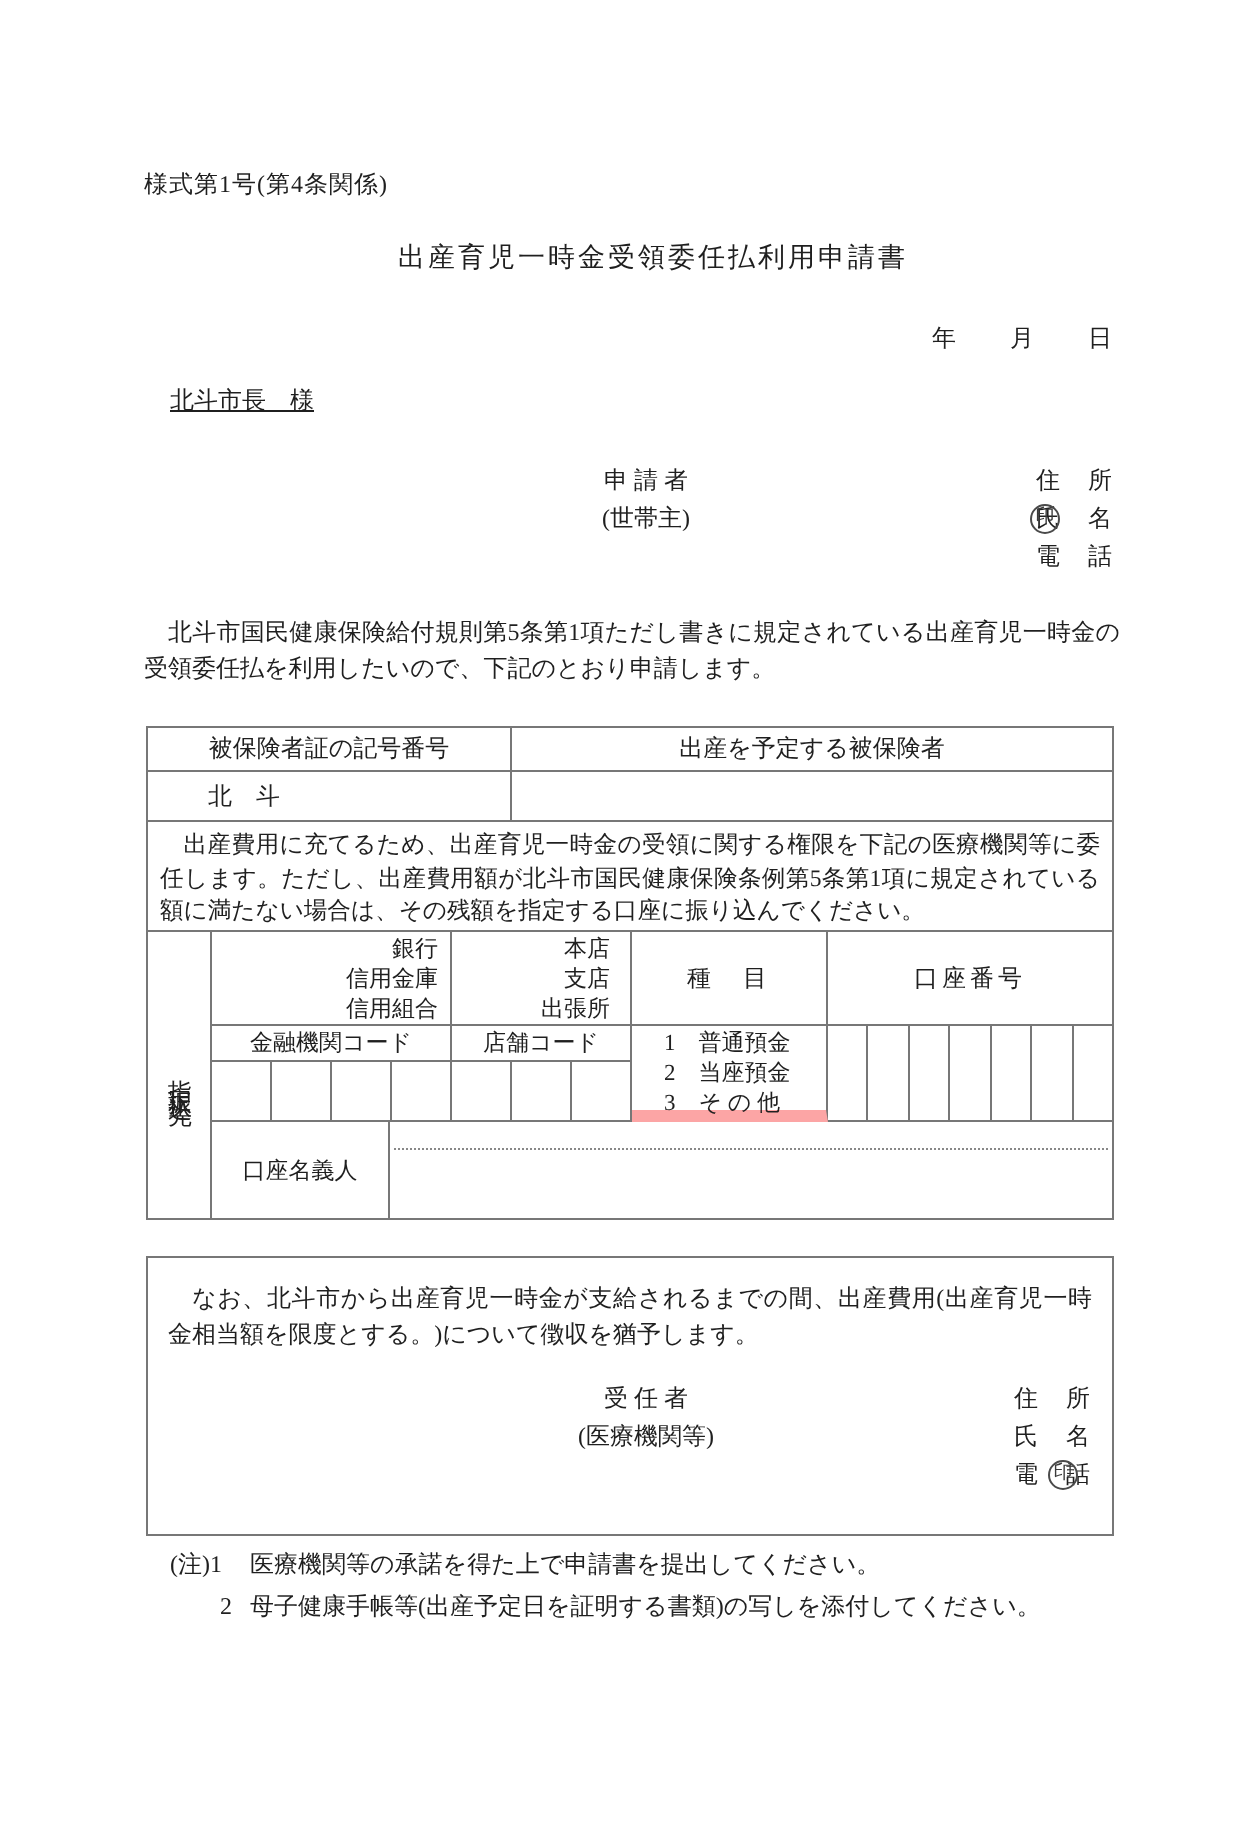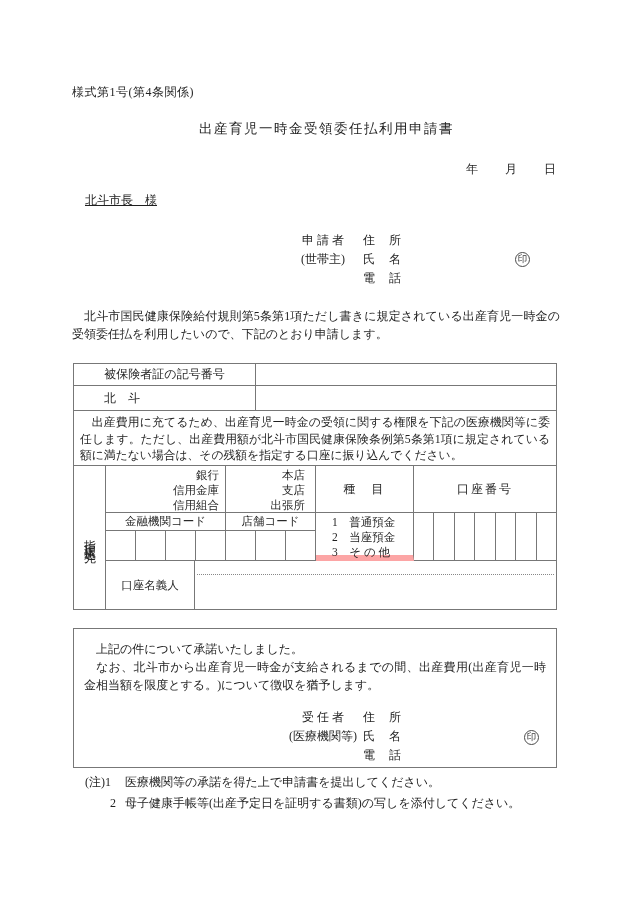--- a/index.html
+++ b/index.html
@@ -12,21 +12,21 @@
     overflow:hidden;
   }
   .form-number { position:absolute; left:72px; top:84px; letter-spacing:.5px; }
   .doc-title  { position:absolute; left:0; right:0; top:120px; text-align:center;
                 font-size:13.5px; letter-spacing:1.5px;padding-left:23px; }
   .date-line  { position:absolute; right:73px; top:161px; letter-spacing:1px; }
   .addressee  { position:absolute; left:85px; top:192px;text-decoration:underline; }
 
   
   .sig-block { line-height:19px; }
-  .sig-row   { display:flex; }
+  .sig-row   { display:flex;justify-content:space-between; }
   .sig-role  { width:80px; text-align:center; }
   .sig-field { letter-spacing:1px; }
   .applicant { position:absolute; left:283px; top:231px; width:274px; }
   .seal {
     display:inline-flex; width:15px; height:15px; border:1.2px solid #4a4a4a;
     border-radius:50%; align-items:center; justify-content:center;
     font-size:9.5px; line-height:1; color:#3a3a3a;
   }
   .applicant .seal { position:absolute; right:27px; top:21px; }
 
@@ -117,20 +117,21 @@
       <span class="sig-field">電　話</span>
     </div>
     <span class="seal">印</span>
   </div>
 
   <p class="request-para">北斗市国民健康保険給付規則第5条第1項ただし書きに規定されている出産育児一時金の受領委任払を利用したいので、下記のとおり申請します。</p>
 
   <div class="btable">
     <div class="row2col t1-head">
       <div>被保険者証の記号番号</div>
+      <div>出産を予定する被保険者</div>
     </div>
     <div class="row2col t1-val">
       <div>北　斗</div>
       <div></div>
     </div>
     <div class="t1-para">出産費用に充てるため、出産育児一時金の受領に関する権限を下記の医療機関等に委任します。ただし、出産費用額が北斗市国民健康保険条例第5条第1項に規定されている額に満たない場合は、その残額を指定する口座に振り込んでください。</div>
 
     <div class="bank-grid">
       <div class="bg-side">
         <span>指定振込先</span>
@@ -187,21 +188,20 @@
 
       <div class="bg-holder-l">口座名義人</div>
       <div class="bg-holder-v">
         <div class="furigana-line"></div>
       </div>
     </div>
   </div>
 
   <div class="consent-box">
     <div class="consent-text">
-      <p>上記の件について承諾いたしました。</p>
       <p>なお、北斗市から出産育児一時金が支給されるまでの間、出産費用(出産育児一時金相当額を限度とする。)について徴収を猶予します。</p>
     </div>
     <div class="acceptor sig-block">
       <div class="sig-row">
         <span class="sig-role">受 任 者</span>
         <span class="sig-field">住　所</span>
       </div>
       <div class="sig-row">
         <span class="sig-role">(医療機関等)</span>
         <span class="sig-field">氏　名</span>

